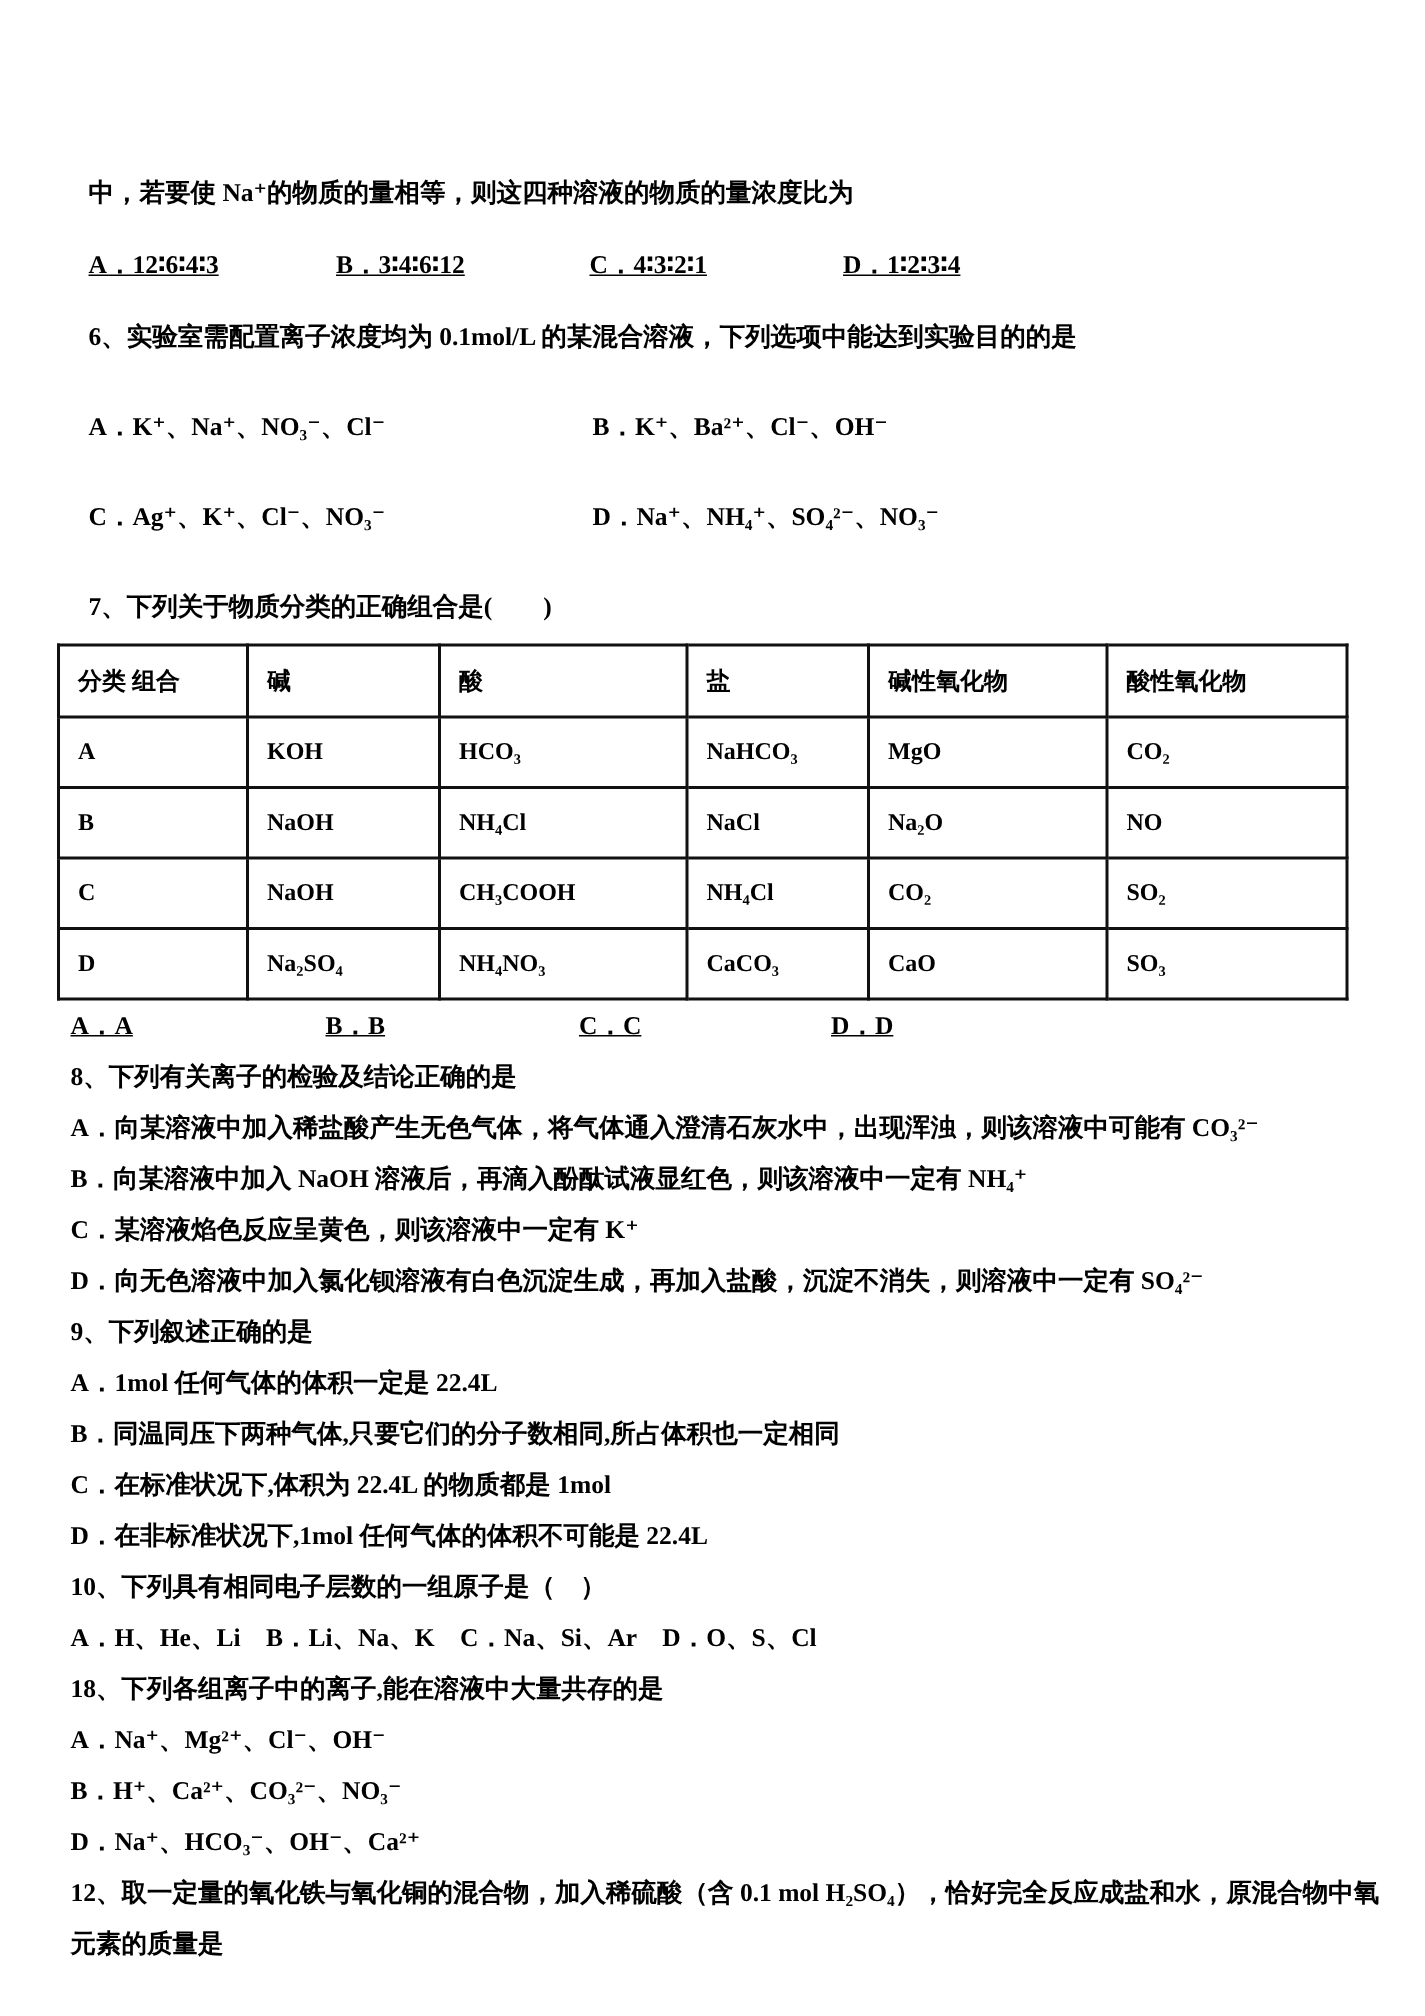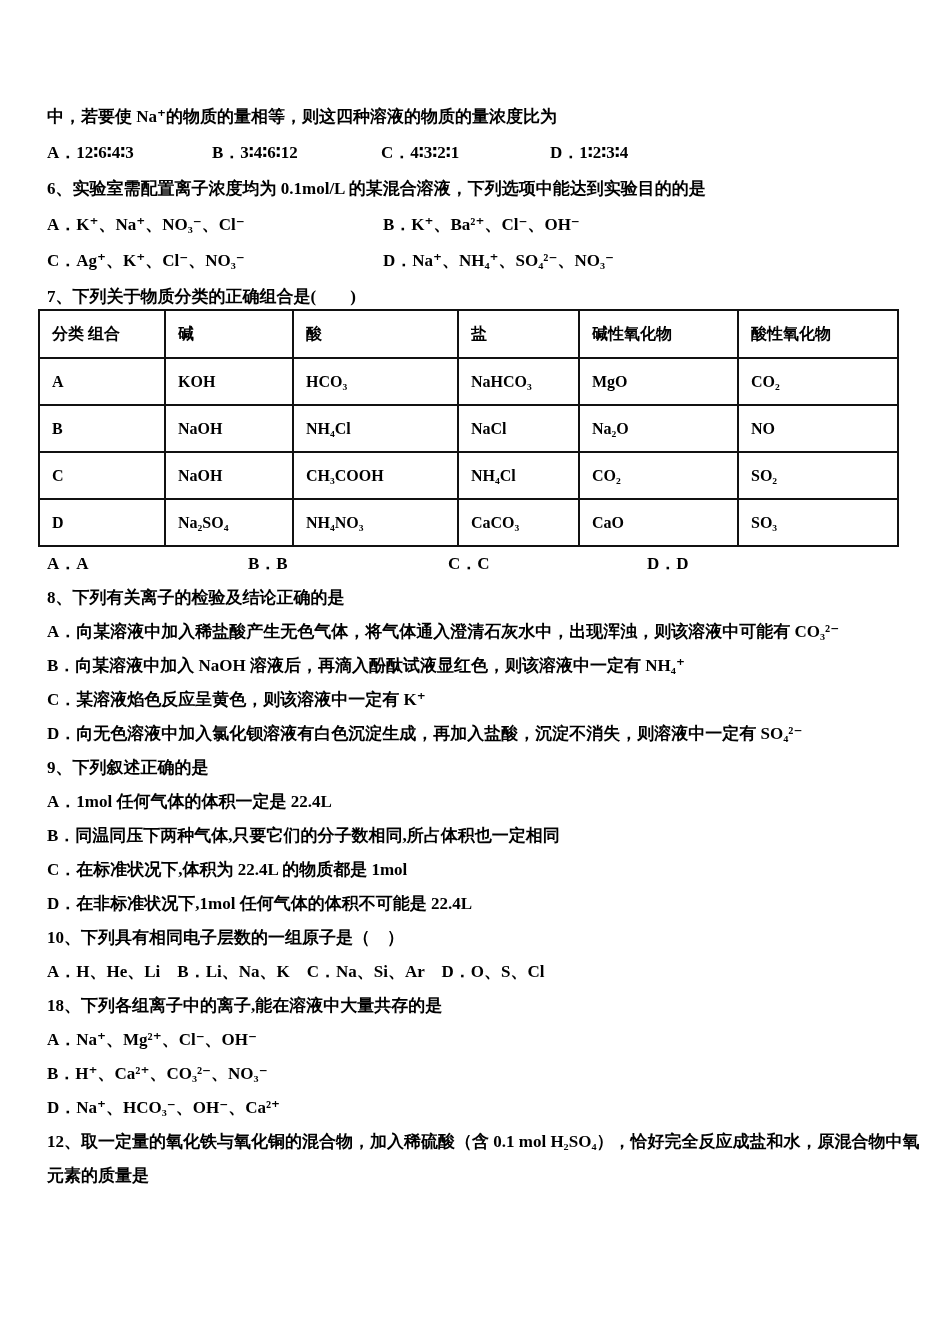--- a/index.html
+++ b/index.html
@@ -6,23 +6,23 @@
   html, body { margin: 0; padding: 0; }
   body {
     width: 950px; height: 1344px;
     background: #ffffff; color: #000000;
     font-family: "Liberation Serif", "DejaVu Sans", serif;
     font-weight: bold;
     font-size: 17px;
     overflow: hidden;
   }
   .doc { padding: 99px 16px 0 47px; }
-  .line  { height: 36px; line-height: 36px; white-space: nowrap; margin: 0; }
-  .line2 { height: 34px; line-height: 34px; white-space: nowrap; margin: 0; gap: 31px; }
-  .row4 { display: grid; }
+  .line  { height: 36px; line-height: 36px; white-space: nowrap; margin: 12px; }
+  .line2 { height: 34px; line-height: 34px; white-space: nowrap; margin: 0; }
+  .row4 { display: grid; text-decoration: underline; }
   .q5opts  { grid-template-columns: 165px 169px 169px auto; }
   .ansrow  { grid-template-columns: 170px 169px 168px auto; }
   .grid2 { display: grid; grid-template-columns: 336px auto; }
   table.cls {
     border-collapse: collapse; table-layout: fixed;
     width: 859px; margin: -6px 0 0 -9px;
   }
   table.cls th, table.cls td {
     border: 2px solid #111111;
     font-weight: bold; text-align: left;

